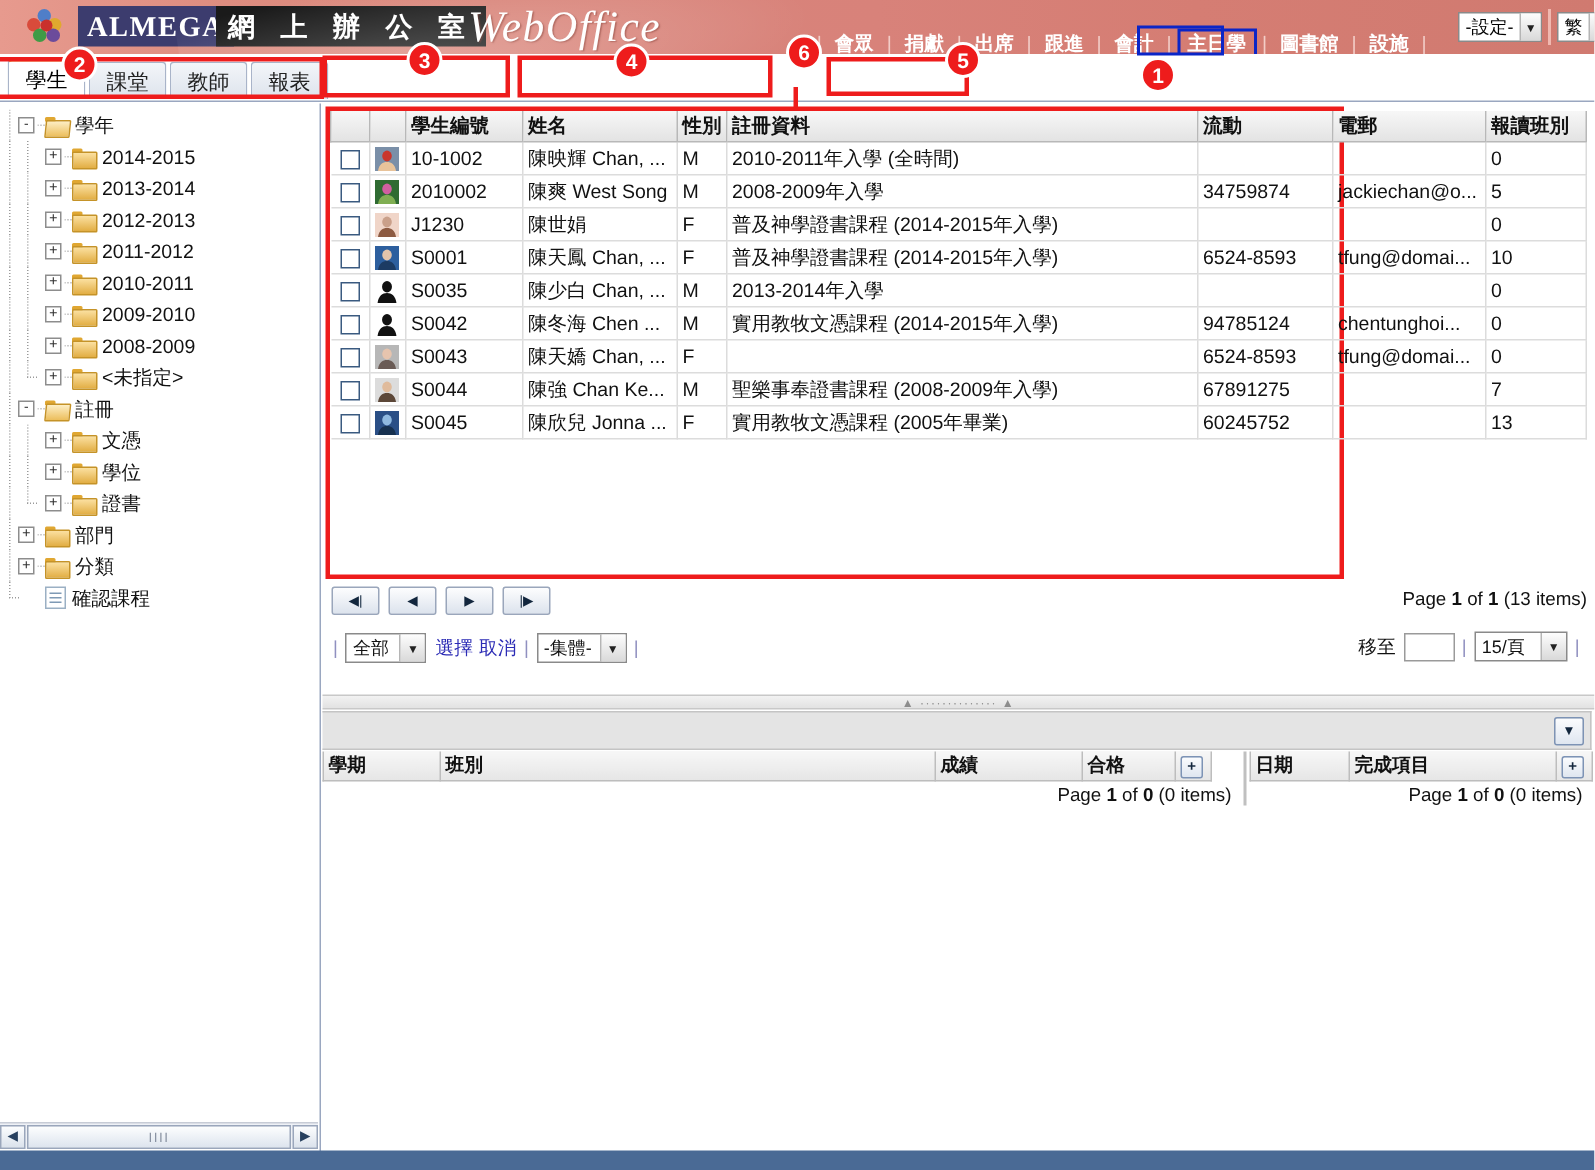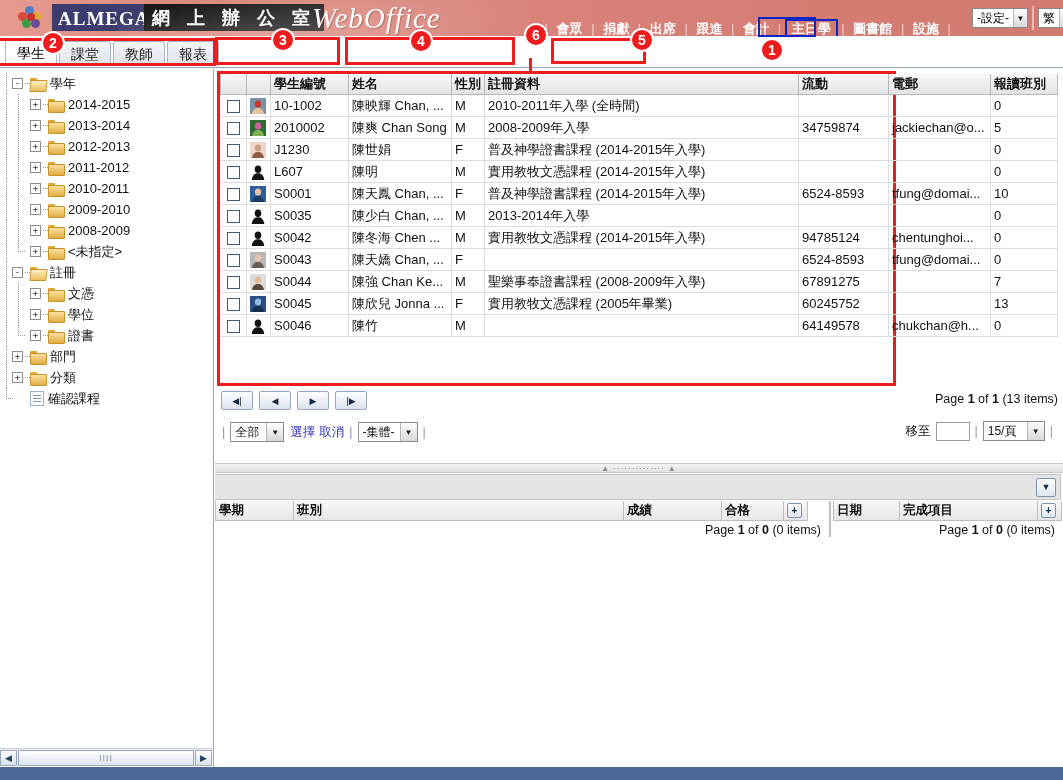--- a/index.html
+++ b/index.html
@@ -583,57 +583,40 @@
             <tr>
               <td style="text-align:center"><span class="cb"></span></td>
               <td>
                 <svg class="avatar" viewBox="0 0 16 16">
                   <rect width="16" height="16" fill="#2f6b32"></rect>
                   <ellipse cx="8" cy="6" rx="3.2" ry="3.6" fill="#d05fa0"></ellipse>
                   <path d="M2 16 C2.6 11.6 5.2 10 8 10 C10.8 10 13.4 11.6 14 16 Z" fill="#7fae52"></path>
                 </svg>
               </td>
               <td>2010002</td>
-              <td>陳爽 Chan Song</td>
+              <td>陳爽 West Song</td>
               <td>M</td>
               <td>2008-2009年入學</td>
               <td>34759874</td>
               <td>jackiechan@o...</td>
               <td>5</td>
             </tr>
             <tr>
               <td style="text-align:center"><span class="cb"></span></td>
               <td>
                 <svg class="avatar" viewBox="0 0 16 16">
                   <rect width="16" height="16" fill="#f0d5c8"></rect>
                   <ellipse cx="8" cy="6" rx="3.2" ry="3.6" fill="#caa08a"></ellipse>
                   <path d="M2 16 C2.6 11.6 5.2 10 8 10 C10.8 10 13.4 11.6 14 16 Z" fill="#8d5b42"></path>
                 </svg>
               </td>
               <td>J1230</td>
               <td>陳世娟</td>
               <td>F</td>
               <td>普及神學證書課程 (2014-2015年入學)</td>
-              <td></td>
-              <td></td>
-              <td>0</td>
-            </tr>
-            <tr>
-              <td style="text-align:center"><span class="cb"></span></td>
-              <td>
-                <svg class="avatar" viewBox="0 0 16 16">
-                  <rect width="16" height="16" fill="#ffffff"></rect>
-                  <ellipse cx="8" cy="5.2" rx="3.3" ry="3.8" fill="#111"></ellipse>
-                  <path d="M1.7 16 C2.3 11.2 5 9.3 8 9.3 C11 9.3 13.7 11.2 14.3 16 Z" fill="#111"></path>
-                </svg>
-              </td>
-              <td>L607</td>
-              <td>陳明</td>
-              <td>M</td>
-              <td>實用教牧文憑課程 (2014-2015年入學)</td>
               <td></td>
               <td></td>
               <td>0</td>
             </tr>
             <tr>
               <td style="text-align:center"><span class="cb"></span></td>
               <td>
                 <svg class="avatar" viewBox="0 0 16 16">
                   <rect width="16" height="16" fill="#2d5f9e"></rect>
                   <ellipse cx="8" cy="6" rx="3.2" ry="3.6" fill="#e3c4ab"></ellipse>
@@ -726,37 +709,20 @@
                 </svg>
               </td>
               <td>S0045</td>
               <td>陳欣兒 Jonna ...</td>
               <td>F</td>
               <td>實用教牧文憑課程 (2005年畢業)</td>
               <td>60245752</td>
               <td></td>
               <td>13</td>
             </tr>
-            <tr>
-              <td style="text-align:center"><span class="cb"></span></td>
-              <td>
-                <svg class="avatar" viewBox="0 0 16 16">
-                  <rect width="16" height="16" fill="#ffffff"></rect>
-                  <ellipse cx="8" cy="5.2" rx="3.3" ry="3.8" fill="#111"></ellipse>
-                  <path d="M1.7 16 C2.3 11.2 5 9.3 8 9.3 C11 9.3 13.7 11.2 14.3 16 Z" fill="#111"></path>
-                </svg>
-              </td>
-              <td>S0046</td>
-              <td>陳竹</td>
-              <td>M</td>
-              <td></td>
-              <td>64149578</td>
-              <td>chukchan@h...</td>
-              <td>0</td>
-            </tr>
           </tbody>
       </table>
     </div>
 
     <div class="gridfoot">
       <div class="pgbtns">
         <div class="pgbtn">◀|</div>
         <div class="pgbtn">◀</div>
         <div class="pgbtn">▶</div>
         <div class="pgbtn">|▶</div>

